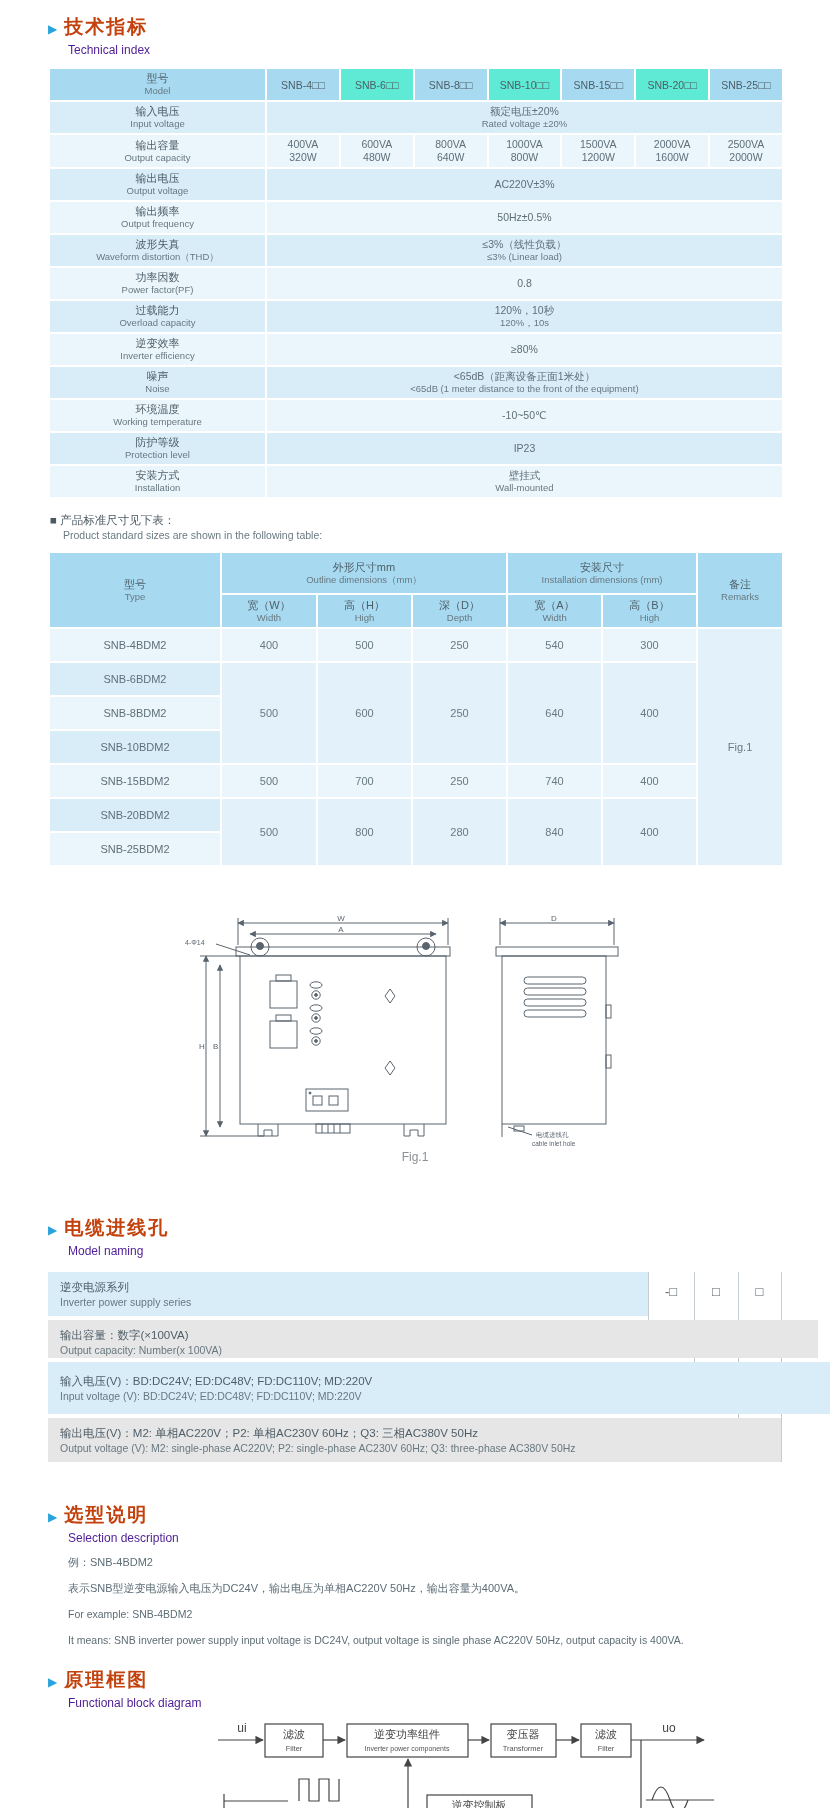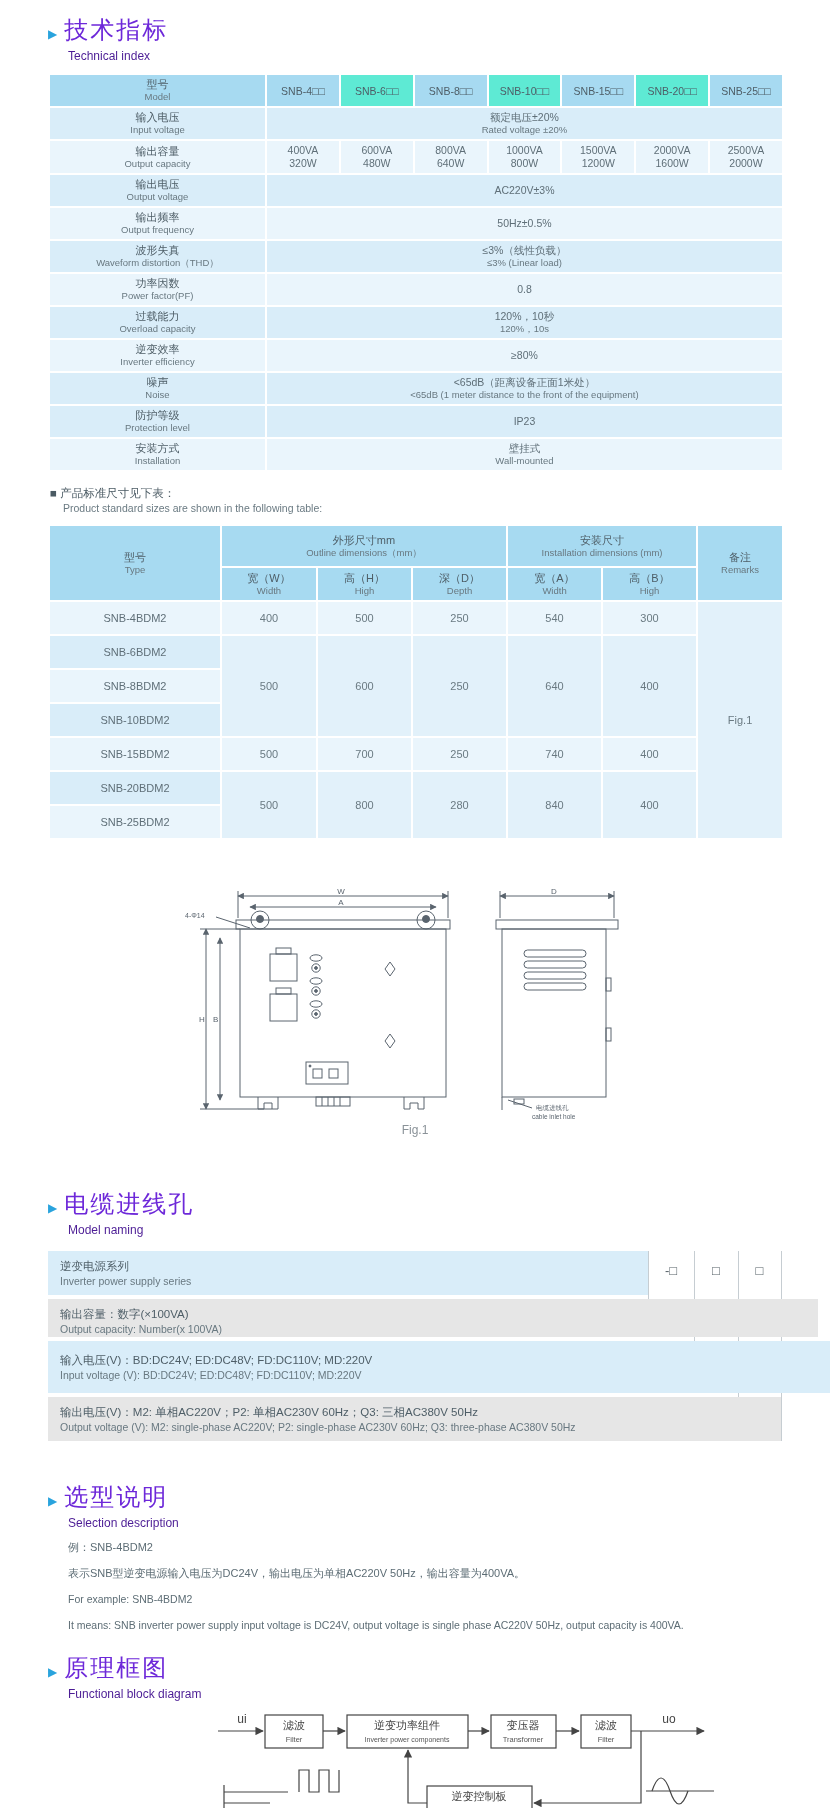--- a/index.html
+++ b/index.html
@@ -2,21 +2,21 @@
 <html><head>
 <meta charset="utf-8">
 <style>
   *{box-sizing:border-box;margin:0;padding:0}
   html,body{background:#fff}
   body{width:830px;font-family:"Liberation Sans","DejaVu Sans",sans-serif;color:#5a6a73}
   .page{position:relative;width:830px;min-height:1808px;background:#fff;padding:14px 48px 0}
   
   .sec-head{display:flex;align-items:baseline;gap:7px;margin-top:0}
   .tri{color:#29a3dd;font-size:12px}
-  .sec-title{color:#6d28d9;font-size:24px;font-weight:normal;letter-spacing:2px}
+  .sec-title{color:#c2410c;font-size:19px;font-weight:bold;letter-spacing:2px}
   .sec-sub{color:#4c1d95;font-size:12px;margin:3px 0 10px 20px}
   
   table{border-collapse:collapse;width:734px;table-layout:fixed}
   td{border:2px solid #fff;text-align:center;vertical-align:middle;padding:3px 2px}
   .hd{background:#a7daf1}
   .hdB{background:#5eead4}
   .rA{background:#d9edf9}
   .rB{background:#eaf5fc}
   .nM{background:#e2f1fa}
   .cn{font-size:11px;color:#4e5e67;line-height:13px}
@@ -182,20 +182,29 @@
           </td>
     </tr>
     <tr class="rA">
       <td>
             <div class="cn">噪声</div>
             <div class="en">Noise</div>
           </td>
       <td colspan="7">
             <div class="v1">&lt;65dB（距离设备正面1米处）</div>
             <div class="v2">&lt;65dB (1 meter distance to the front of the equipment)</div>
+          </td>
+    </tr>
+    <tr class="rB">
+      <td>
+            <div class="cn">环境温度</div>
+            <div class="en">Working temperature</div>
+          </td>
+      <td colspan="7">
+            <div class="v1">-10~50℃</div>
           </td>
     </tr>
     <tr class="rA">
       <td>
             <div class="cn">防护等级</div>
             <div class="en">Protection level</div>
           </td>
       <td colspan="7">
             <div class="v1">IP23</div>
           </td>

